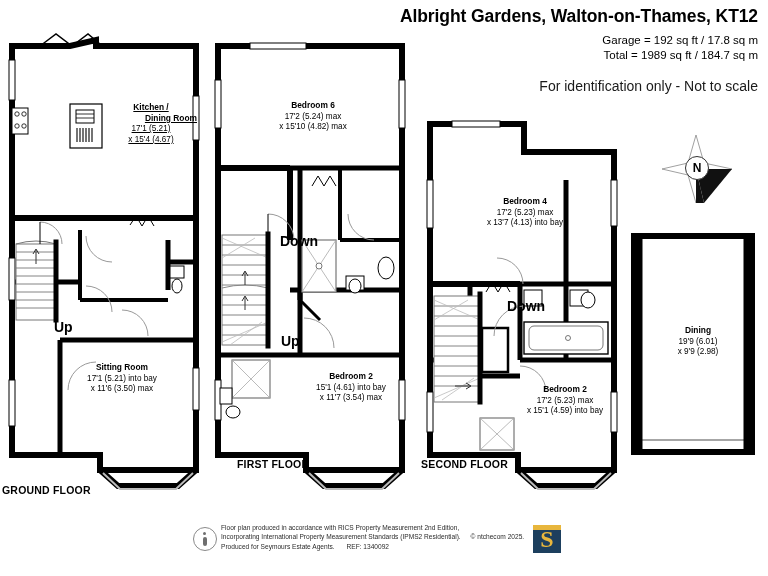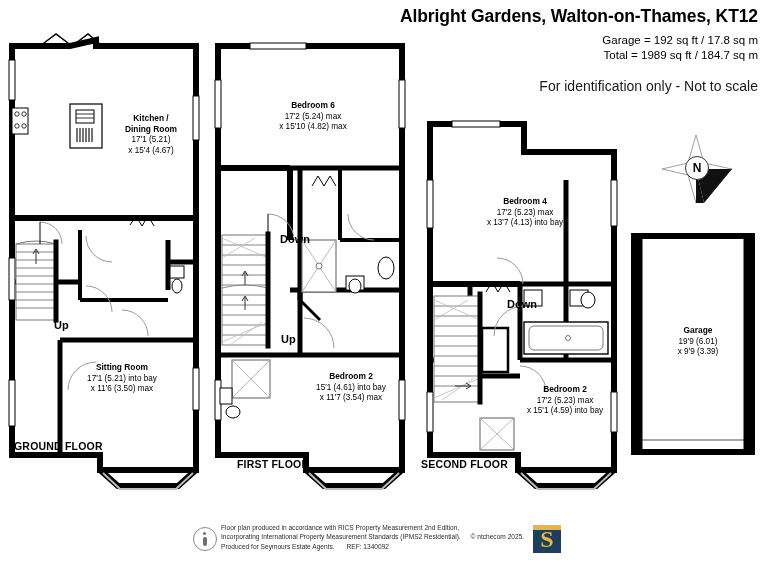--- a/index.html
+++ b/index.html
@@ -13,21 +13,21 @@
          letter-spacing:-0.1px;white-space:nowrap;}
   .areas{position:absolute;right:10px;top:33px;text-align:right;font-size:11.5px;line-height:14.6px;}
   .notice{position:absolute;right:10px;top:78px;text-align:right;font-size:14px;color:#1a1a1a;}
 
   
   .room{position:absolute;text-align:center;line-height:10.5px;font-size:8.2px;}
   .room .nm{font-weight:bold;font-size:8.4px;display:block;margin-bottom:1px;}
   .room .d{display:block;}
 
   .floorname{position:absolute;font-weight:bold;font-size:10.5px;letter-spacing:0.2px;}
-  .stair{position:absolute;font-weight:bold;font-size:11px;padding-left:36px;}
+  .stair{position:absolute;font-weight:bold;font-size:14px;padding-left:36px;}
 
   
   .footer{position:absolute;left:193px;top:523px;width:400px;height:42px;}
   .fbadge{position:absolute;left:0;top:4px;width:22px;height:22px;border-radius:50%;
           border:1px solid #8a8a8a;}
   .fbadge .fi{position:absolute;left:9px;top:4px;width:3px;height:3px;border-radius:50%;background:#6f6f6f;}
   .fbadge .fb{position:absolute;left:8.5px;top:9px;width:4px;height:9px;border-radius:2px;background:#6f6f6f;}
   .ftext{position:absolute;left:28px;top:0px;font-size:6.6px;line-height:9.4px;color:#2b2b2b;width:330px;}
   .ftext .ln{display:block;white-space:nowrap;}
   .copy{color:#2b2b2b;}
@@ -251,23 +251,23 @@
 
   <div class="compass">
     <svg width="80" height="78" viewBox="0 0 80 78">
       <polygon points="36,2 44,30 72,36 44,42 36,70 28,42 2,36 28,30" fill="#ffffff" stroke="#888" stroke-width="0.8"></polygon>
       <polygon points="36,36 72,36 44,70" fill="#111"></polygon>
       <polygon points="36,36 36,70 44,70" fill="#111"></polygon>
     </svg>
     <div class="nl">N</div>
   </div>
 
-  <div class="room" style="left:105px;top:113px;width:92px;">
+  <div class="room" style="left:105px;top:102px;width:92px;text-decoration:underline;">
     <span class="nm">Kitchen /</span>
-    <span class="nm" style="margin-top:-1px;">Dining Room</span>
+    <span class="nm" style="margin-top:-1px;text-align:right;">Dining Room</span>
     <span class="d">17'1 (5.21)</span>
     <span class="d">x 15'4 (4.67)</span>
   </div>
 
   <div class="room" style="left:52px;top:362px;width:140px;">
     <span class="nm">Sitting Room</span>
     <span class="d">17'1 (5.21) into bay</span>
     <span class="d">x 11'6 (3.50) max</span>
   </div>
 
@@ -289,31 +289,31 @@
     <span class="d">x 13'7 (4.13) into bay</span>
   </div>
 
   <div class="room" style="left:492px;top:384px;width:146px;">
     <span class="nm">Bedroom 2</span>
     <span class="d">17'2 (5.23) max</span>
     <span class="d">x 15'1 (4.59) into bay</span>
   </div>
 
   <div class="room" style="left:650px;top:325px;width:96px;">
-    <span class="nm">Garage</span>
+    <span class="nm">Dining</span>
     <span class="d">19'9 (6.01)</span>
-    <span class="d">x 9'9 (3.39)</span>
+    <span class="d">x 9'9 (2.98)</span>
   </div>
 
   <div class="stair" style="left:18px;top:319px;">Up</div>
   <div class="stair" style="left:244px;top:233px;">Down</div>
   <div class="stair" style="left:245px;top:333px;">Up</div>
   <div class="stair" style="left:471px;top:298px;">Down</div>
 
-  <div class="floorname" style="left:2px;top:440px;margin-left:12px;">GROUND FLOOR</div>
+  <div class="floorname" style="left:2px;top:484px;">GROUND FLOOR</div>
   <div class="floorname" style="left:209px;top:458px;padding-left:28px;">FIRST FLOOR</div>
   <div class="floorname" style="left:421px;top:458px;">SECOND FLOOR</div>
 
   <div class="footer">
     <div class="fbadge">
       <div class="fi"></div>
         <div class="fb"></div>
     </div>
     <div class="ftext">
       <span class="ln">Floor plan produced in accordance with RICS Property Measurement 2nd Edition,</span>

